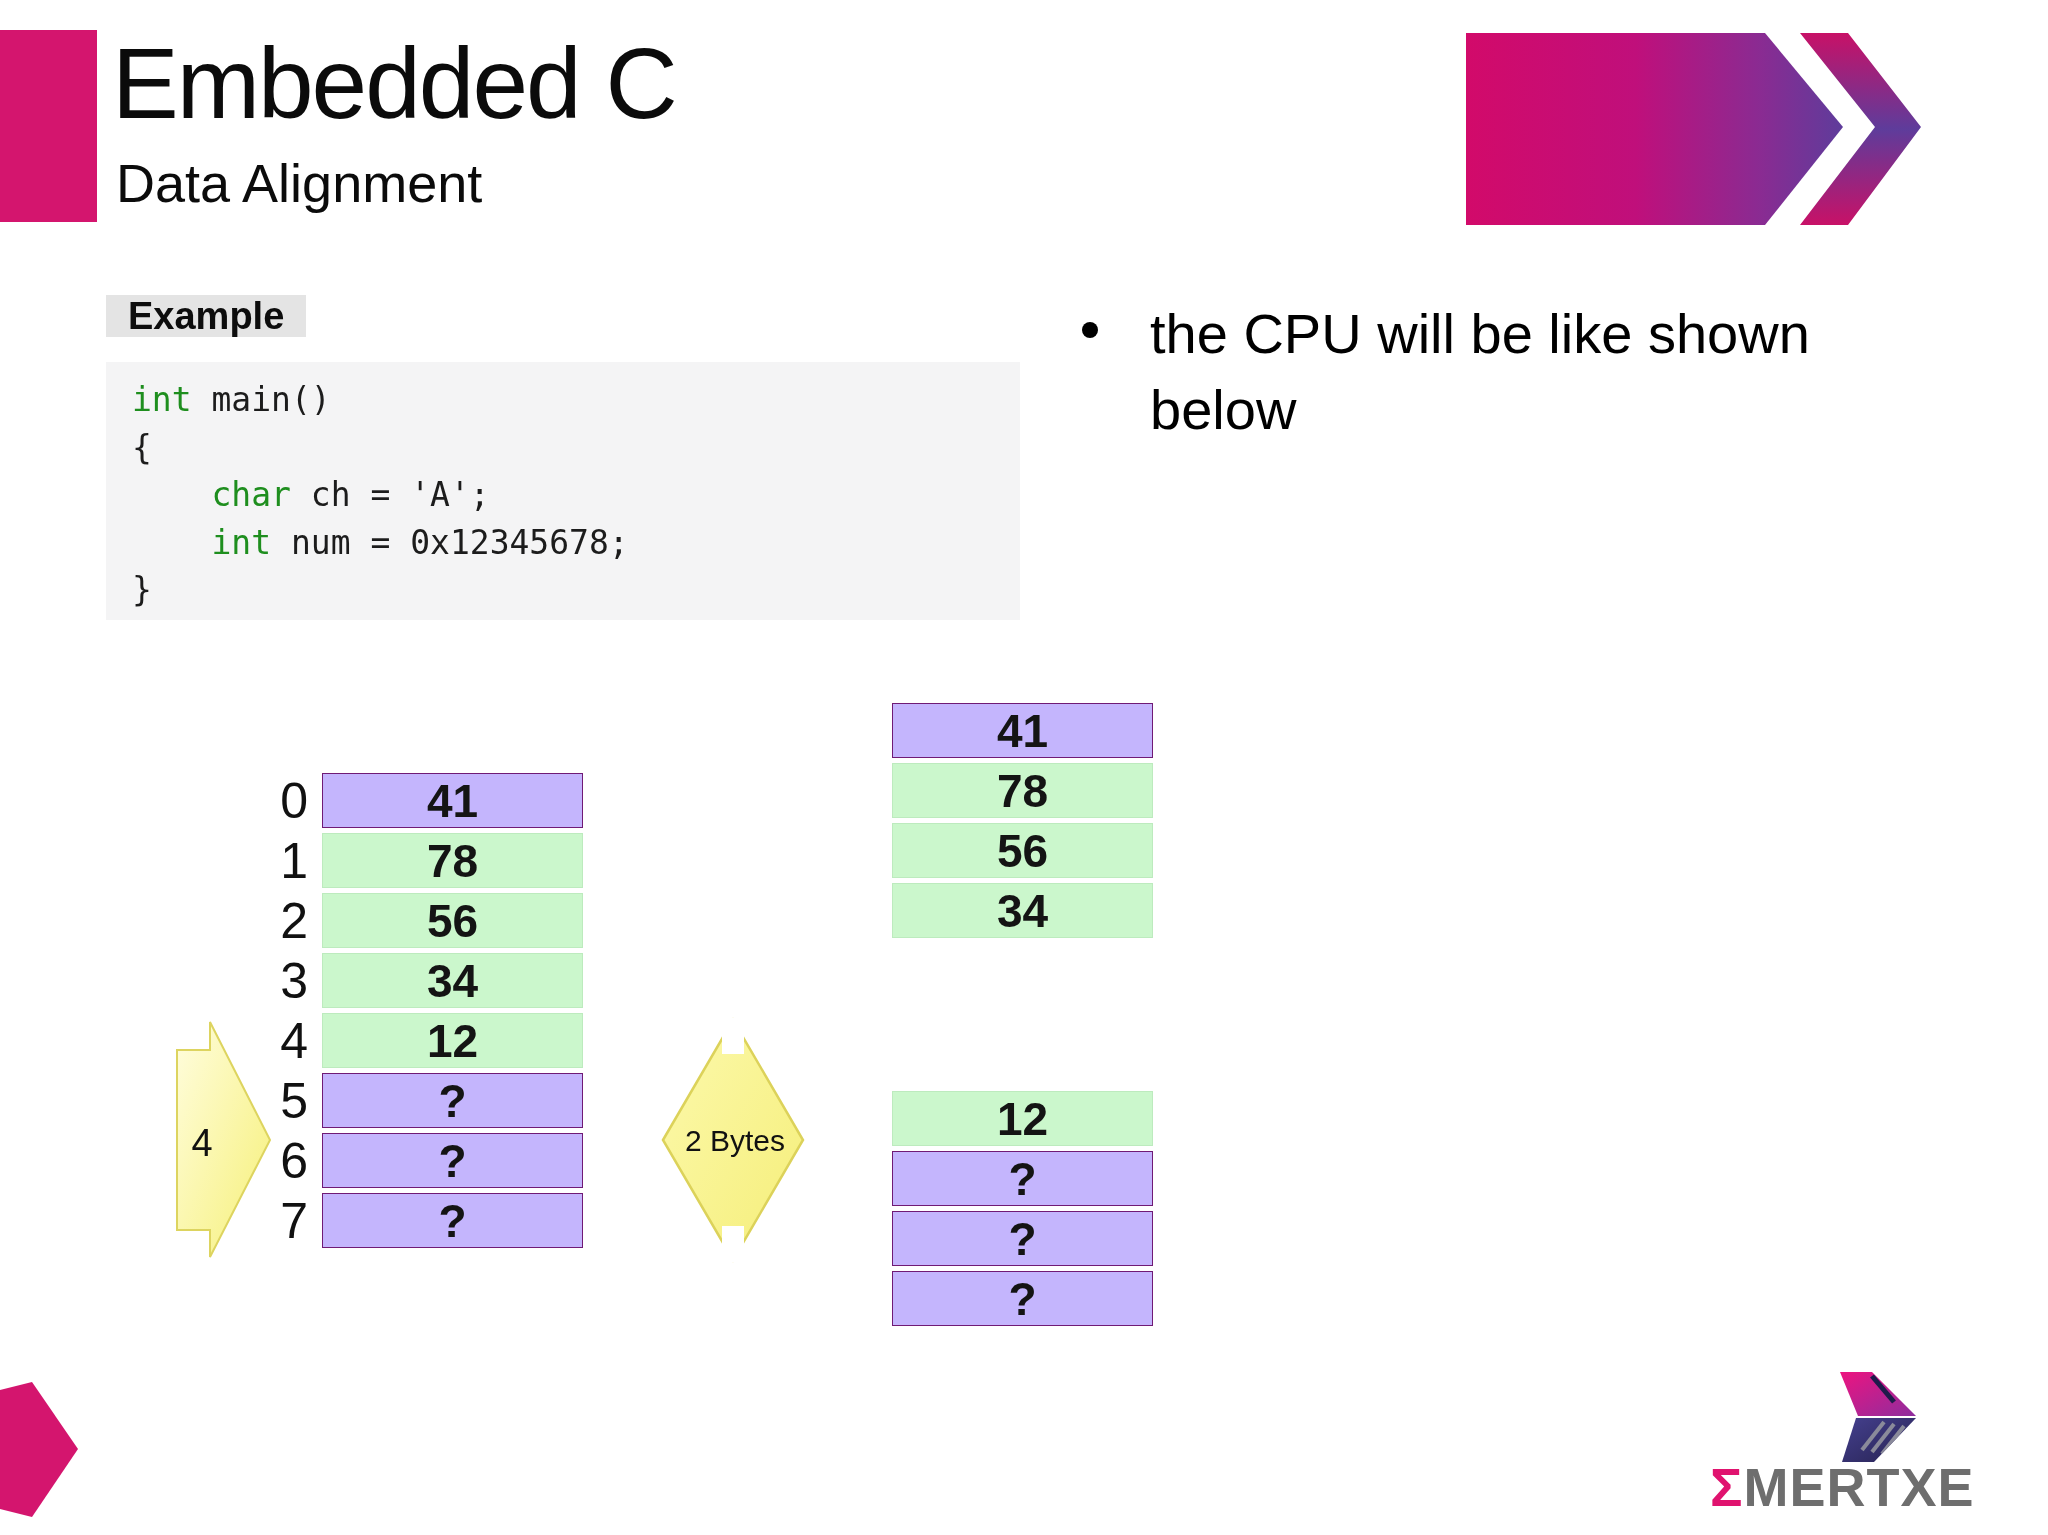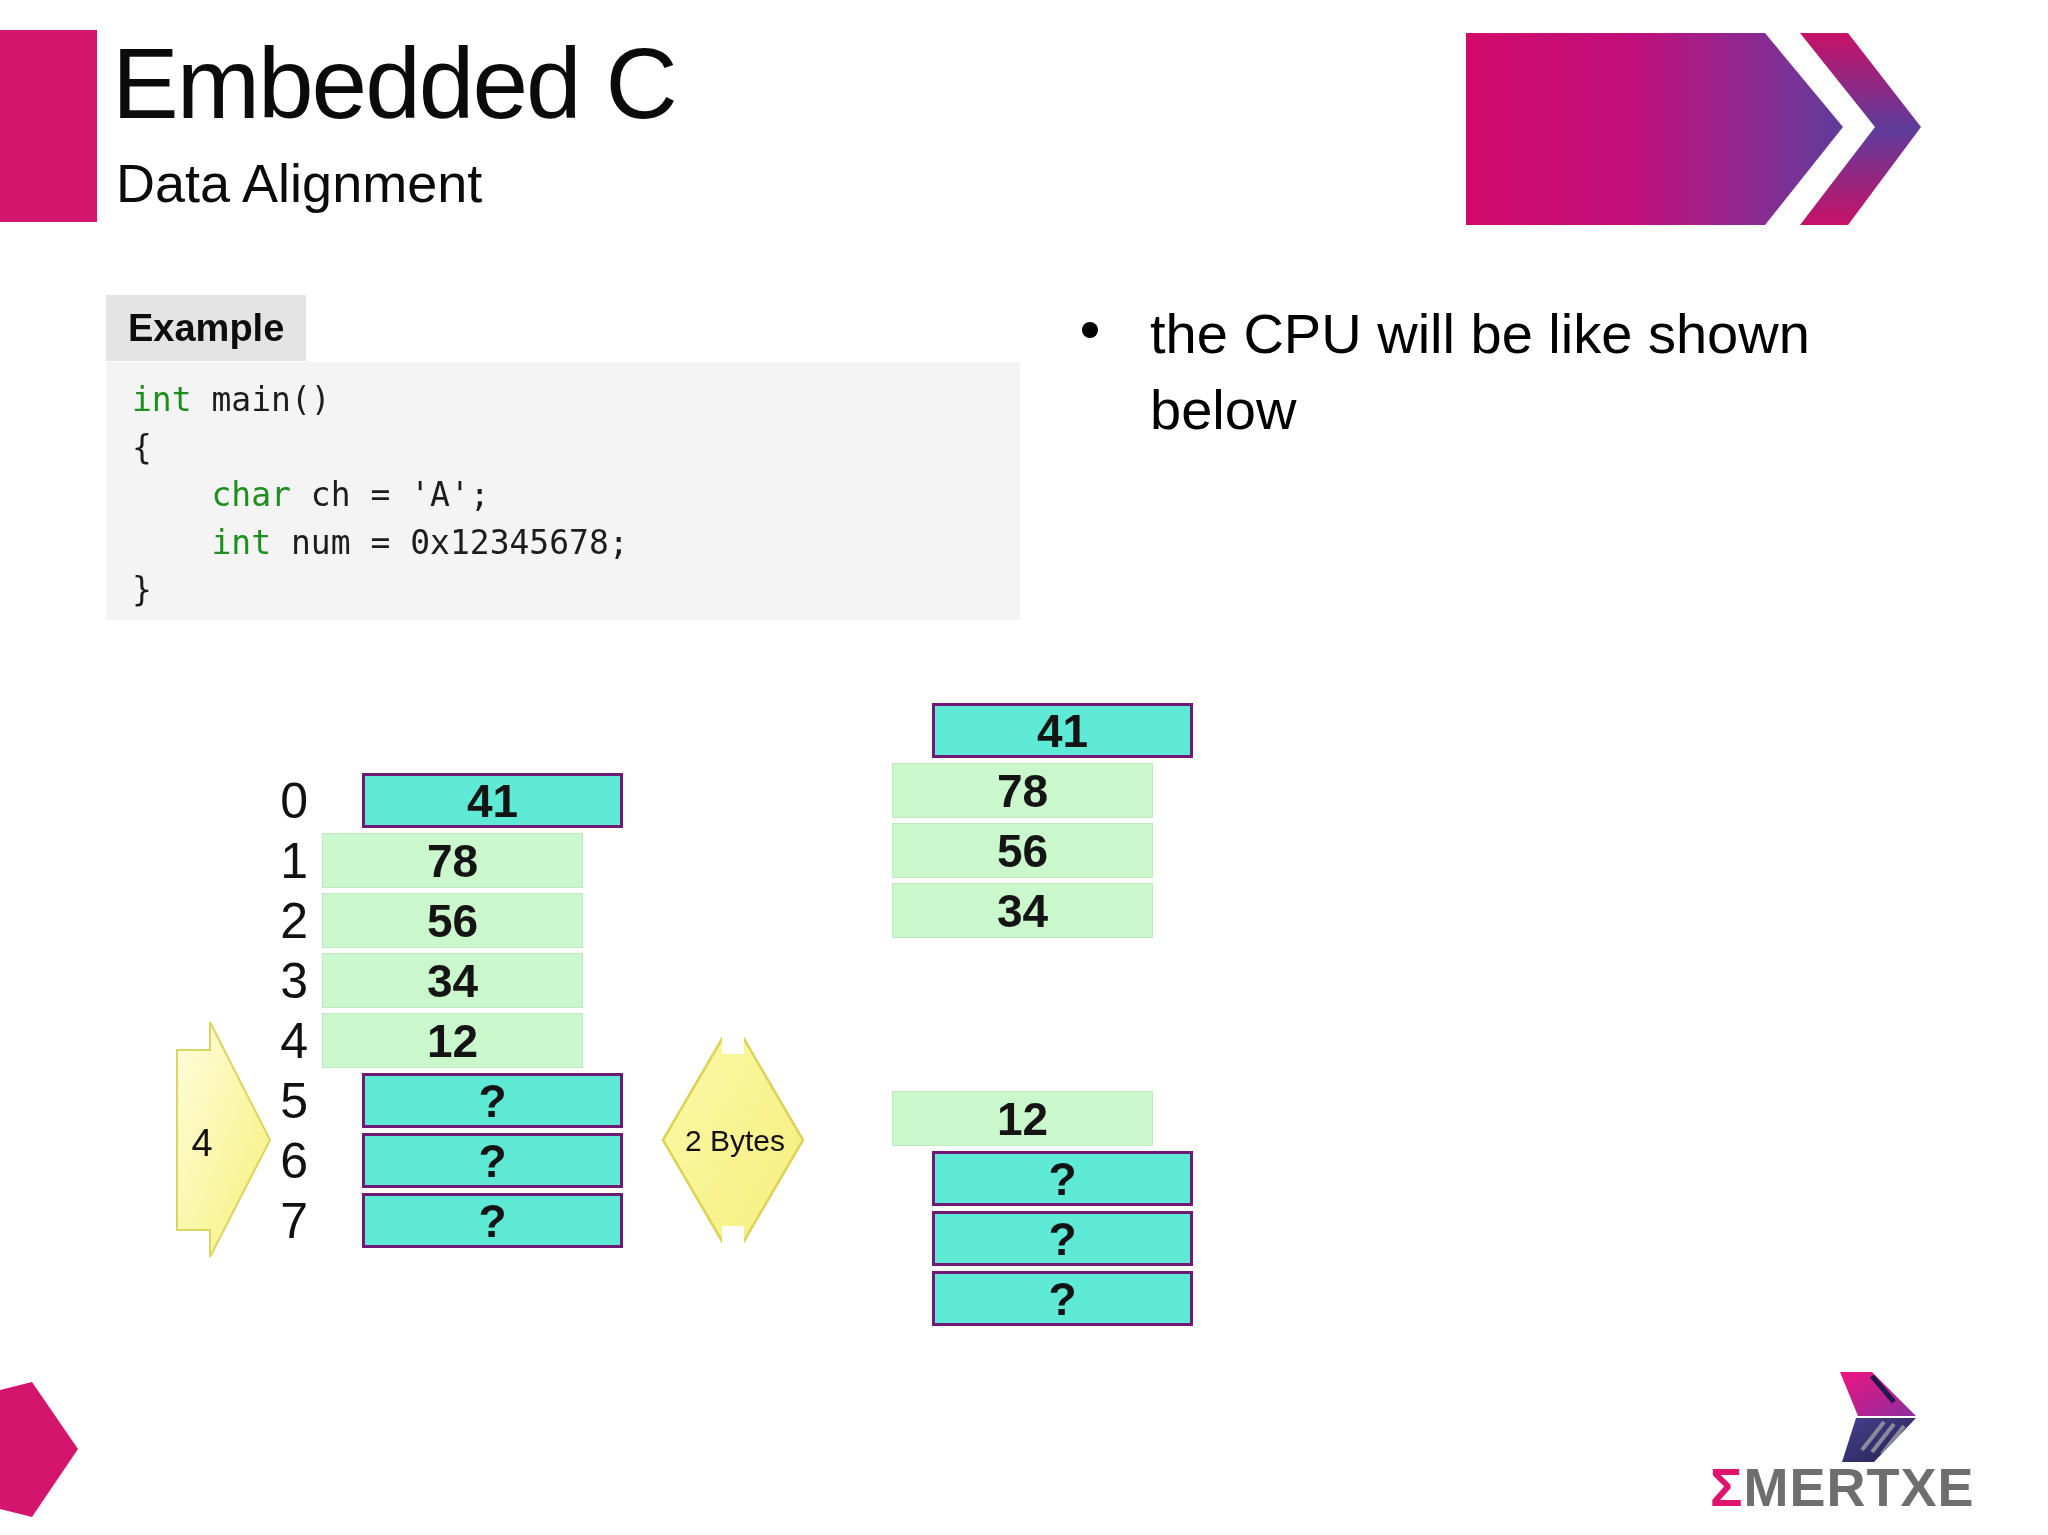--- a/index.html
+++ b/index.html
@@ -8,21 +8,21 @@
 
   
   .corner-block{position:absolute;left:0;top:30px;width:97px;height:192px;background:#D4156E;}
   .title{position:absolute;left:112px;top:28px;font-size:100px;line-height:1.1;font-weight:500;
          color:#0b0b0b;letter-spacing:-2px;white-space:nowrap;}
   .subtitle{position:absolute;left:116px;top:152px;font-size:54px;line-height:1.15;font-weight:500;color:#0b0b0b;}
   .header-arrow{position:absolute;left:1460px;top:28px;}
 
   
   .example-label{position:absolute;left:106px;top:295px;background:#E4E4E4;color:#0d0d0d;
-                 font-size:38px;font-weight:bold;padding:12px 22px;line-height:42px;}
+                 font-size:38px;font-weight:bold;padding:0 22px;line-height:42px;}
   .code-block{position:absolute;left:106px;top:362px;width:914px;height:258px;background:#F4F4F5;
               box-sizing:border-box;padding:14px 0 0 26px;
               font-family:"DejaVu Sans Mono","Liberation Mono",monospace;
               font-weight:normal;font-size:33px;line-height:47.5px;color:#1c1c1c;white-space:pre;}
   .code-block .keyword{color:#1E8E1E;}
   .code-block .plain{color:#1c1c1c;}
 
   
   .bullet-item{position:absolute;left:1082px;top:296px;display:flex;width:950px;}
   .bullet-dot{flex:none;width:16px;height:16px;border-radius:50%;background:#000;margin-top:26px;}
@@ -30,21 +30,21 @@
 
   
   .mem-table{position:absolute;}
   .mem-left{left:238px;top:773px;}
   .mem-right-top{left:892px;top:703px;}
   .mem-right-bottom{left:892px;top:1091px;}
   .mrow{display:flex;align-items:center;height:55px;margin-bottom:5px;}
   .idx{width:70px;text-align:right;padding-right:14px;font-size:50px;color:#111;}
   .cell{width:261px;height:55px;display:flex;align-items:center;justify-content:center;
         font-size:46px;font-weight:bold;color:#141414;box-sizing:border-box;}
-  .cell.orange{background:#5eead4;border:3px solid #701a75;margin-left:40px;}
+  .cell.orange{background:#c4b5fd;border:1px solid #701a75;}
   .cell.green{background:#CBF7CC;border:1px solid #BDEBBE;}
 
   
   .offset-arrow{position:absolute;left:168px;top:1012px;}
   .offset-arrow-label{position:absolute;left:168px;top:1118px;width:68px;text-align:center;
                       font-size:38px;line-height:50px;color:#111;}
   .bytes-shape{position:absolute;left:660px;top:1012px;}
   .bytes-label{position:absolute;left:660px;top:1121px;width:150px;text-align:center;
                font-size:30px;line-height:40px;color:#111;}
   .footer-accent{position:absolute;left:0;top:1378px;}

